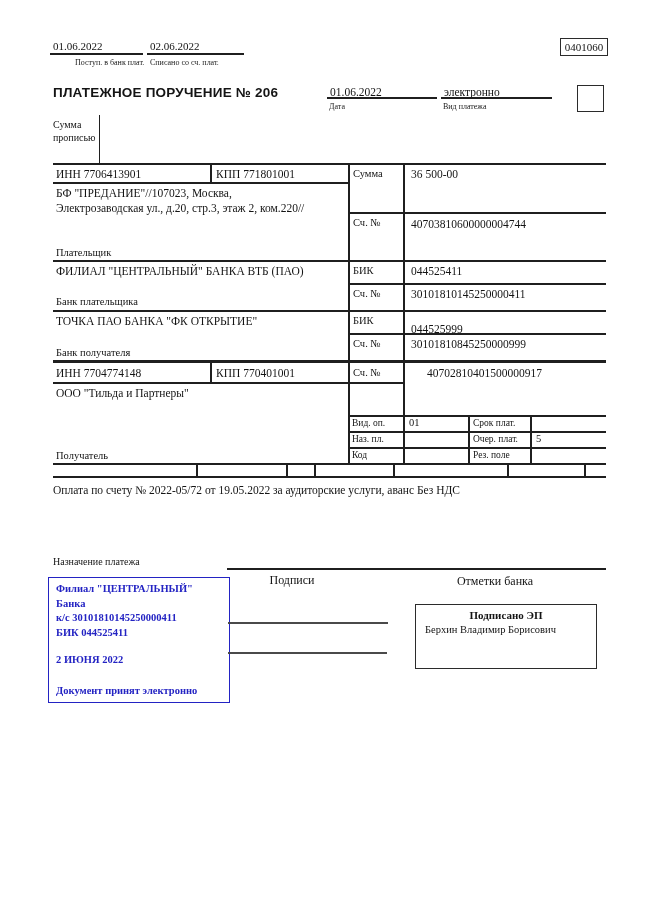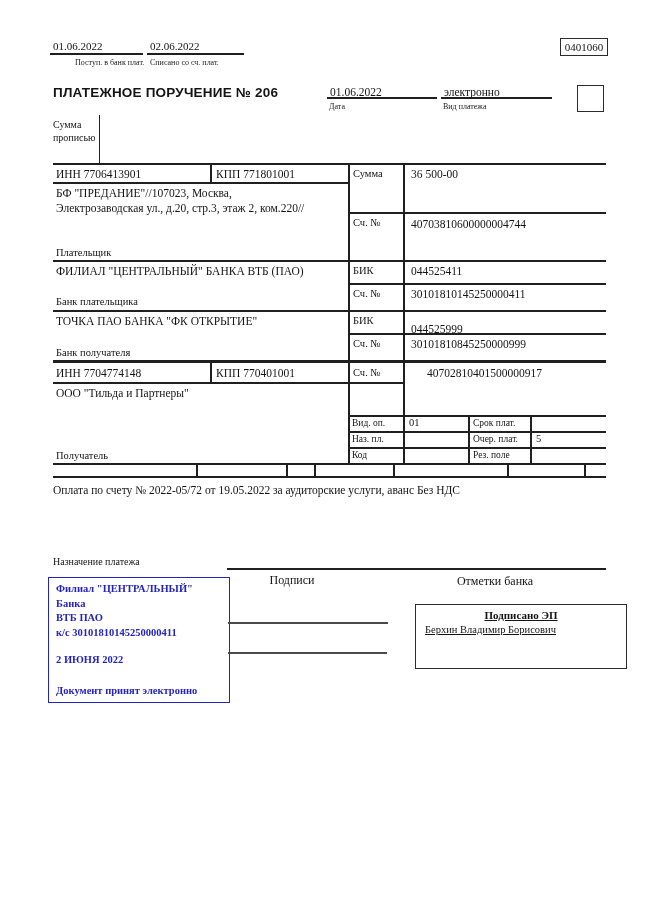--- a/index.html
+++ b/index.html
@@ -136,25 +136,25 @@
 
 <div class="abs t11" style="left:53px;top:484px;width:553px;font-size:11.5px;">Оплата по счету № 2022-05/72 от 19.05.2022 за аудиторские услуги, аванс Без НДС</div>
 <div class="abs" style="left:53px;top:556px;font-size:10px;">Назначение платежа</div>
 
 <div class="hl" style="left:227px;top:568px;width:379px;"></div>
 <div class="abs center" style="left:237px;top:573px;width:110px;font-size:12px;">Подписи</div>
 <div class="abs center" style="left:420px;top:574px;width:150px;font-size:12px;">Отметки банка</div>
 
 <div class="stamp" style="left:48px;top:577px;width:182px;height:126px;">
   <div>Филиал "ЦЕНТРАЛЬНЫЙ" Банка</div>
-  <div>ВТБ ПАО</div>
   <div>к/с 30101810145250000411</div>
+  <div>БИК 044525411</div>
   <div style="margin-top:13px;">2 ИЮНЯ 2022</div>
   <div style="margin-top:auto;">Документ принят электронно</div>
 </div>
 
 <div class="abs" style="left:228px;top:622px;width:160px;height:1.5px;background:#4a4a4a;"></div>
 <div class="abs" style="left:228px;top:652px;width:159px;height:2px;background:#4a4a4a;"></div>
 
-<div class="box" style="left:415px;top:604px;width:212px;height:65px;padding:3px 9px;font-size:10.5px;line-height:14.5px;text-decoration:underline;">
+<div class="box" style="left:415px;top:604px;width:182px;height:65px;padding:3px 9px;font-size:10.5px;line-height:14.5px;">
   <div class="bold center" style="font-size:11px;">Подписано ЭП</div>
   <div>Берхин Владимир Борисович</div>
 </div>
 
 </body></html>

